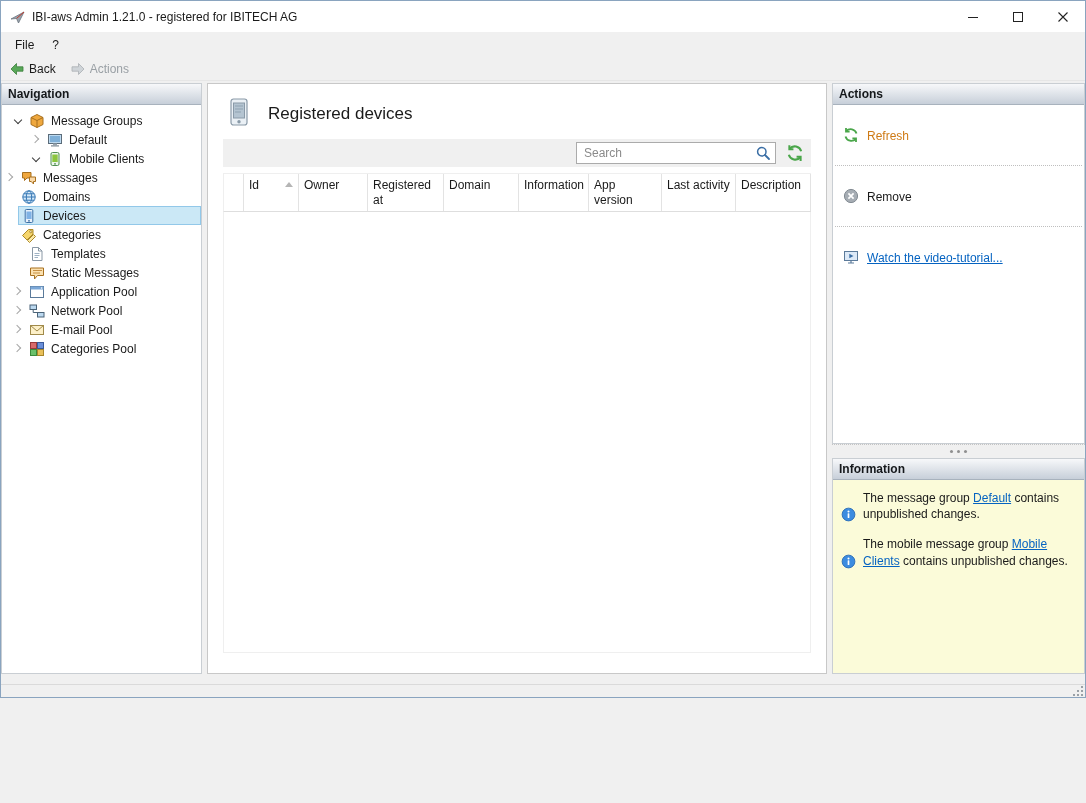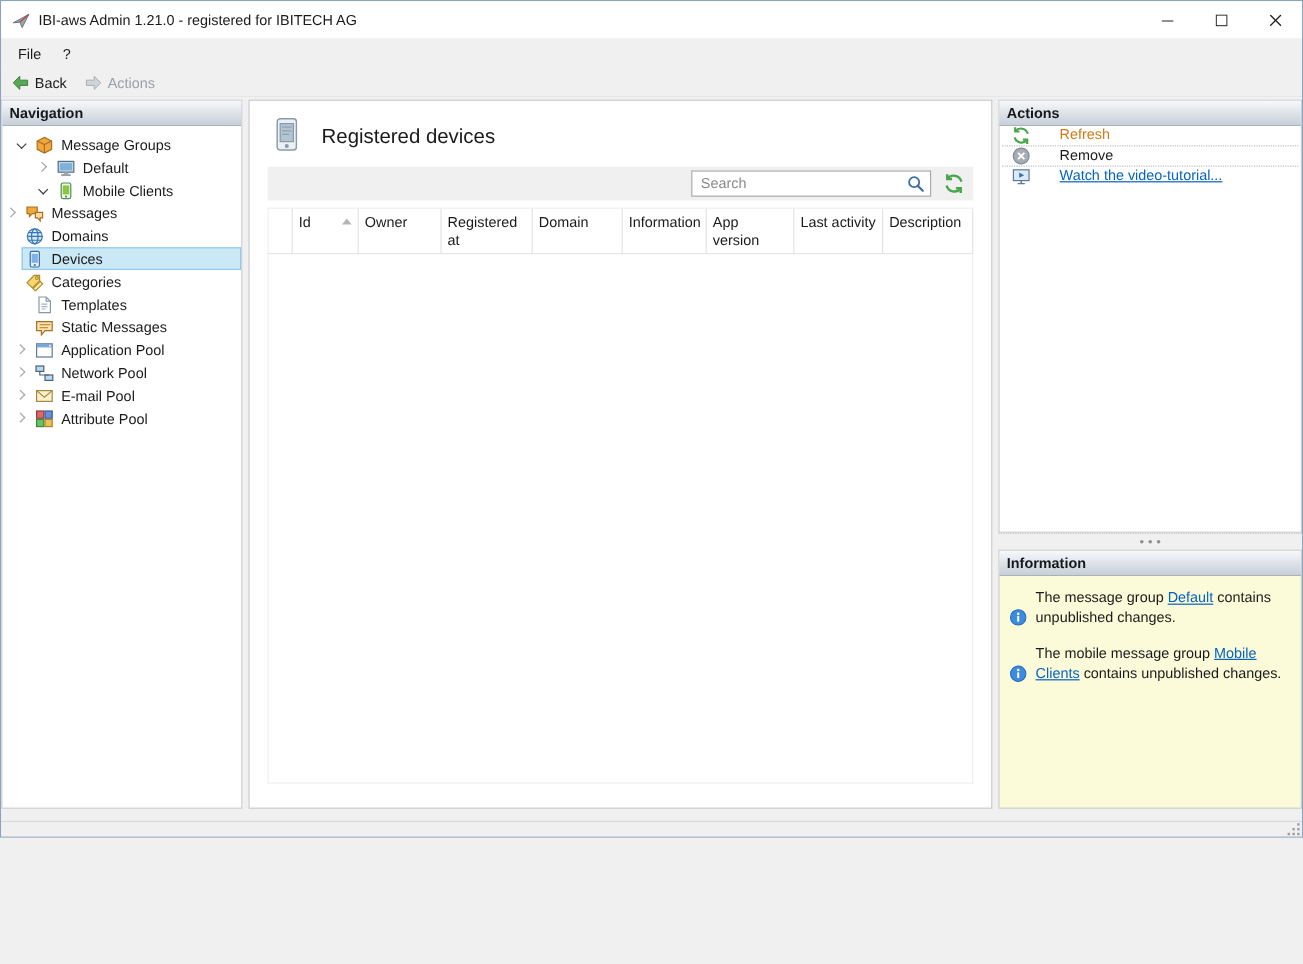--- a/index.html
+++ b/index.html
@@ -64,21 +64,21 @@
 
   .dtable { flex:1; margin:6px 15px 20px 15px; display:flex; flex-direction:column; min-height:0; }
   .thead { display:grid; grid-template-columns:20px 55px 69px 76px 75px 70px 73px 74px 1fr; border-top:1px solid #efefef; border-left:1px solid #efefef; border-bottom:1px solid #dedede; background:#fff; }
   .th { border-right:1px solid #e3e3e3; padding:4px 5px 3px 5px; min-height:37px; line-height:1.25; display:flex; align-items:flex-start; }
   .th .sort-asc { width:0; height:0; border-left:4px solid transparent; border-right:4px solid transparent; border-bottom:5px solid #b5b5b5; margin-left:auto; margin-top:4px; }
   .tbody { flex:1; border-left:1px solid #efefef; border-right:1px solid #efefef; border-bottom:1px solid #efefef; background:#fff; }
 
   
   .right-panel { flex:1; display:flex; flex-direction:column; min-width:0; }
   .actions-section { flex:1; background:#fff; border:1px solid #c9ced3; display:flex; flex-direction:column; min-height:0; }
-  .action-item { display:flex; align-items:flex-start; gap:24px; padding:0 10px; cursor:pointer; }
+  .action-item { display:flex; align-items:flex-end; gap:8px; padding:22px 10px; cursor:pointer; }
   .action-item svg { display:block; width:16px; height:16px; flex:0 0 16px; }
   .action-sep { border-bottom:1px dotted #bfbfbf; margin:0 2px; }
   .action-label { white-space:nowrap; }
   .action-label.hot { color:#cf7b16; }
   .action-label.link { color:#0563c1; text-decoration:underline; }
   .actions-fill { flex:1; }
   .vsplitter { height:14px; display:flex; align-items:center; justify-content:center; border-top:1px dotted #c4c4c4; background:#f0f0f0; cursor:row-resize; }
   .vsplitter .dot { width:3px; height:3px; border-radius:50%; background:#8f8f8f; box-shadow:-7px 0 0 #8f8f8f, 7px 0 0 #8f8f8f; }
   .info-section { flex:0 0 216px; display:flex; flex-direction:column; border:1px solid #c9ced3; background:#fbfbd9; }
   .info-body { flex:1; padding:10px 8px; overflow:hidden; }
@@ -323,21 +323,21 @@
           <span class="chev right"></span>
           <span class="rc">
               <span class="ticon">
                 <svg viewBox="0 0 16 16">
                   <rect x="1.5" y="1.5" width="6" height="6" fill="#d96a6a" stroke="#9a3a3a"></rect>
                   <rect x="8.5" y="1.5" width="6" height="6" fill="#6a8fd9" stroke="#3a5a9a"></rect>
                   <rect x="1.5" y="8.5" width="6" height="6" fill="#6ac06a" stroke="#3a8a3a"></rect>
                   <rect x="8.5" y="8.5" width="6" height="6" fill="#e9c05a" stroke="#a8862a"></rect>
                 </svg>
               </span>
-              <span class="tlabel">Attribute Pool</span>
+              <span class="tlabel">Categories Pool</span>
             </span>
         </div>
 
       </div>
     </div>
 
     <div class="content-card">
       <div class="card-head">
         <span>
           <svg width="26" height="30" viewBox="0 0 26 30">

